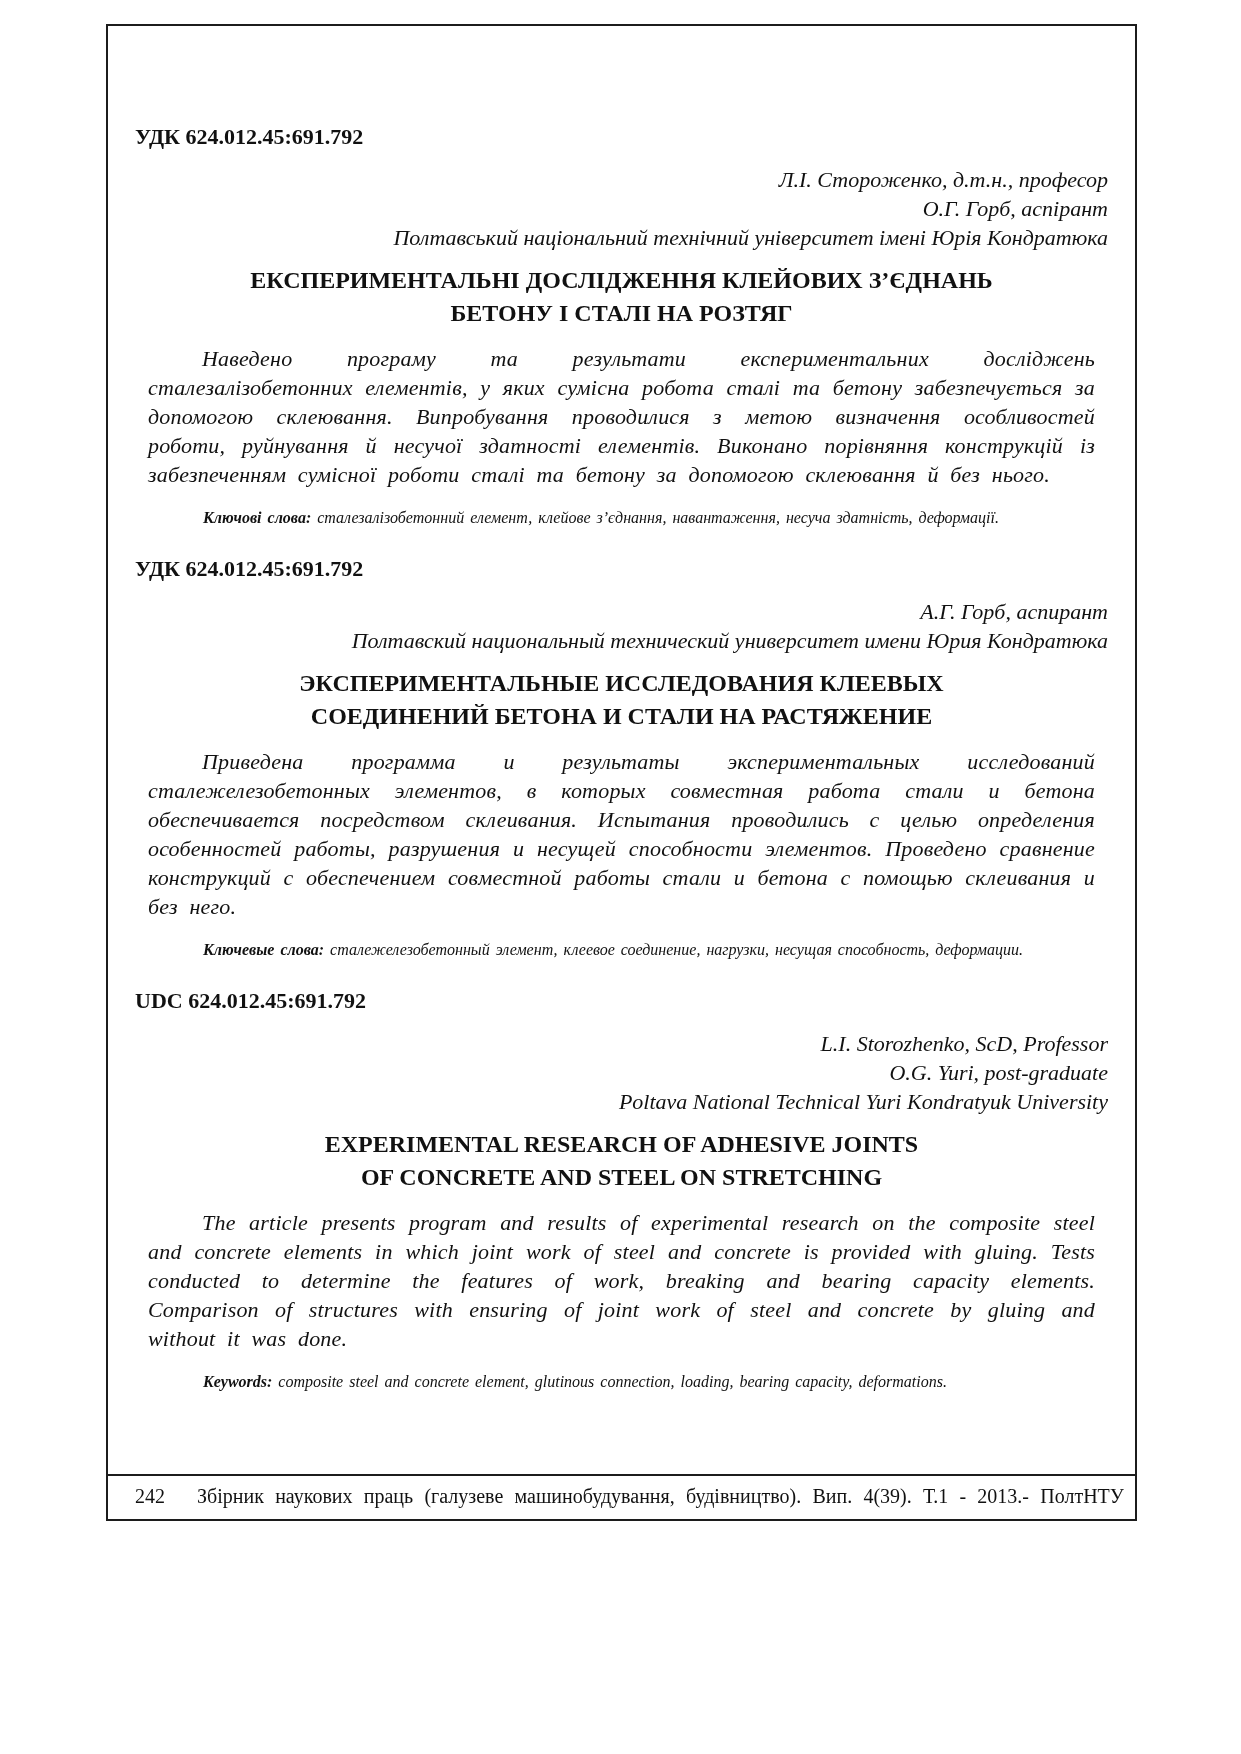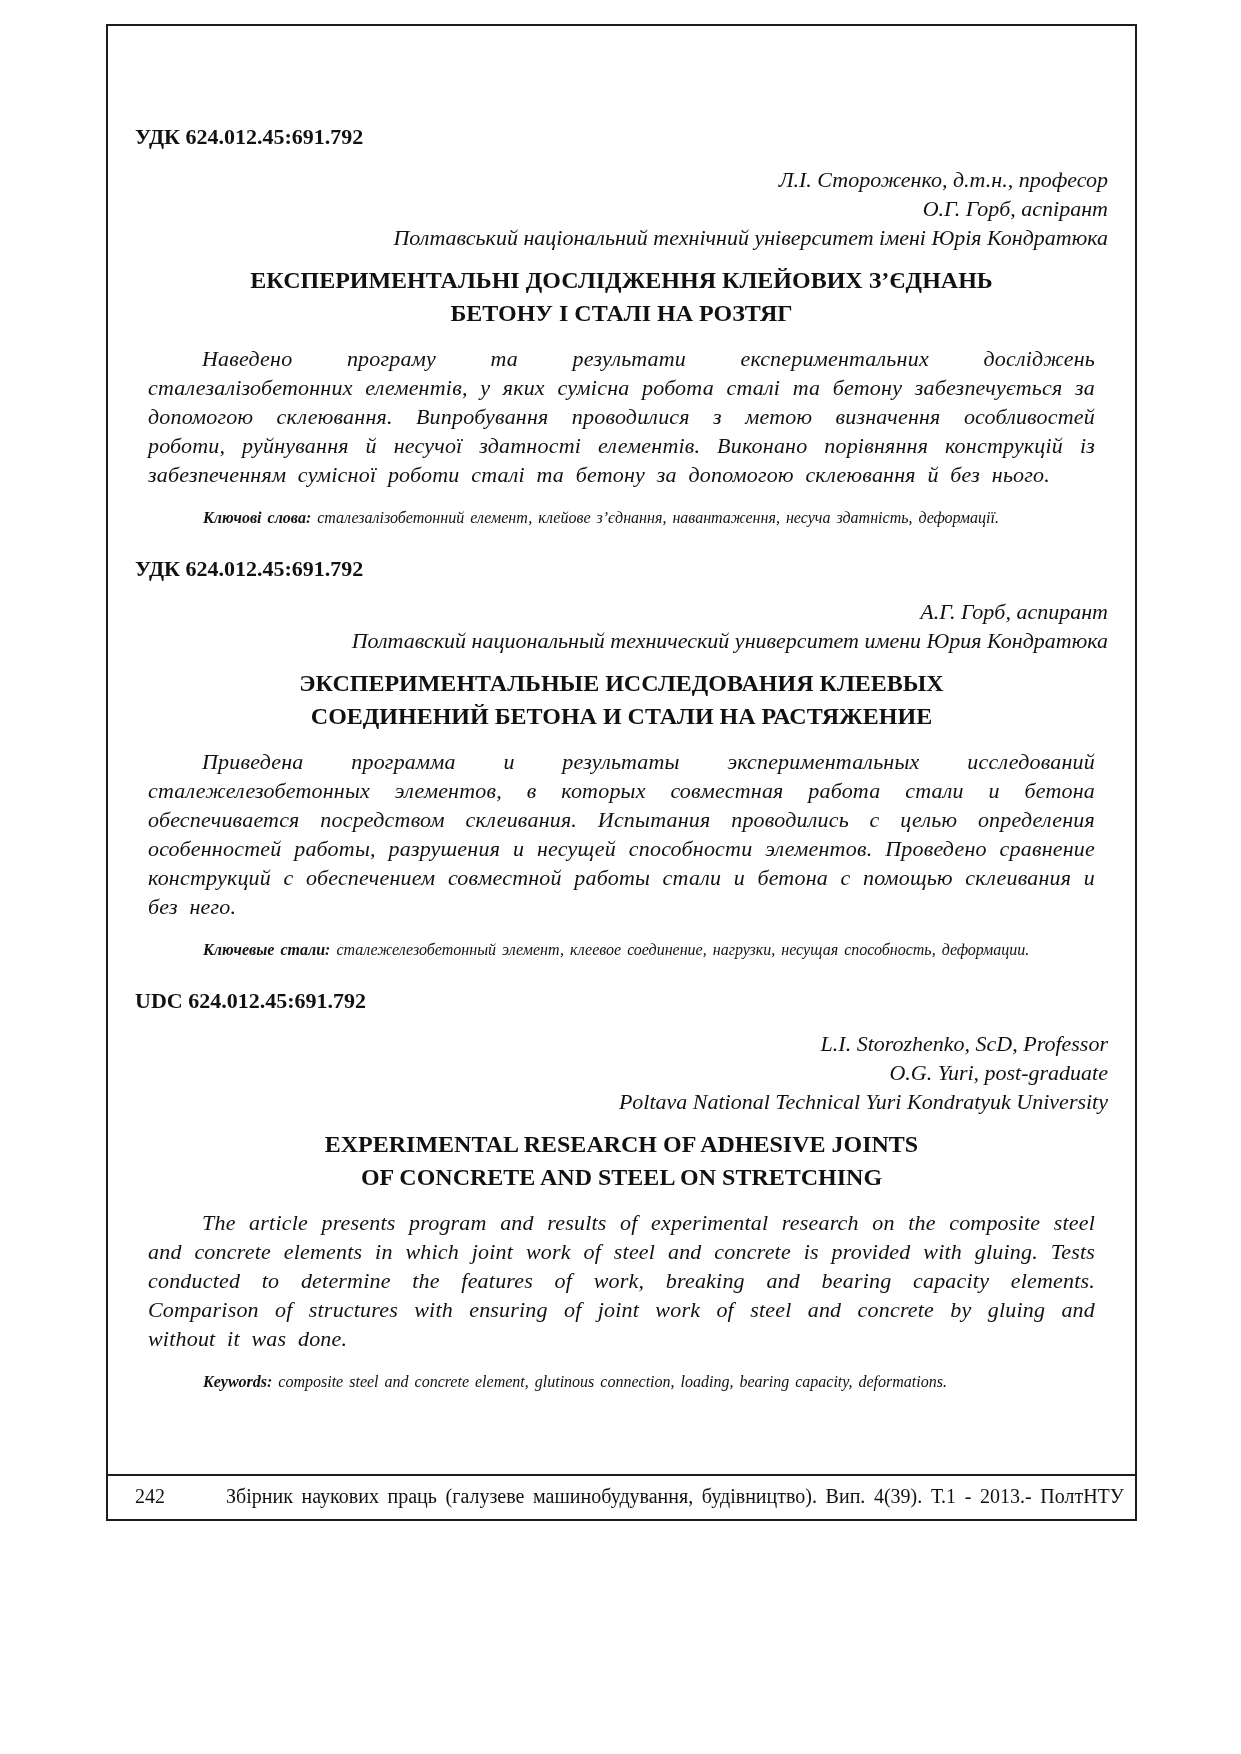--- a/index.html
+++ b/index.html
@@ -73,21 +73,21 @@
   .footer {
     flex: 0 0 auto;
     border-top: 2px solid #1c1c1c;
     padding: 7px 11px 10px 27px;
     display: flex;
     align-items: flex-end;
     font-size: 20px;
     line-height: 26px;
   }
   .page-num { flex: 0 0 auto; margin-right: 32px; }
-  .journal { flex: 1 1 auto; text-align: justify; text-align-last: justify; margin-left: 29px; }
+  .journal { flex: 1 1 auto; text-align: justify; text-align-last: justify; }
 </style>
 </head>
 <body>
 
 <div class="frame">
   <div class="content">
 
     <section class="lang-block">
       <p class="udc">УДК 624.012.45:691.792</p>
       <div class="authors">
@@ -101,21 +101,21 @@
     </section>
 
     <section class="lang-block">
       <p class="udc">УДК 624.012.45:691.792</p>
       <div class="authors">
         <p>А.Г. Горб, аспирант</p>
         <p>Полтавский национальный технический университет имени Юрия Кондратюка</p>
       </div>
       <h2 class="title"><span>ЭКСПЕРИМЕНТАЛЬНЫЕ ИССЛЕДОВАНИЯ КЛЕЕВЫХ</span><br><span>СОЕДИНЕНИЙ БЕТОНА И СТАЛИ НА РАСТЯЖЕНИЕ</span></h2>
       <p class="abstract">Приведена программа и результаты экспериментальных исследований сталежелезобетонных элементов, в которых совместная работа стали и бетона обеспечивается посредством склеивания. Испытания проводились с целью определения особенностей работы, разрушения и несущей способности элементов. Проведено сравнение конструкций с обеспечением совместной работы стали и бетона с помощью склеивания и без него.</p>
-      <p class="keywords"><span class="kw-label">Ключевые стали:</span><span> сталежелезобетонный элемент, клеевое соединение, нагрузки, несущая способность, деформации.</span></p>
+      <p class="keywords"><span class="kw-label">Ключевые слова:</span><span> сталежелезобетонный элемент, клеевое соединение, нагрузки, несущая способность, деформации.</span></p>
     </section>
 
     <section class="lang-block">
       <p class="udc">UDC 624.012.45:691.792</p>
       <div class="authors">
         <p>L.I. Storozhenko, ScD, Professor</p>
         <p>O.G. Yuri, post-graduate</p>
         <p>Poltava National Technical Yuri Kondratyuk University</p>
       </div>
       <h2 class="title"><span>EXPERIMENTAL RESEARCH OF ADHESIVE JOINTS</span><br><span>OF CONCRETE AND STEEL ON STRETCHING</span></h2>

